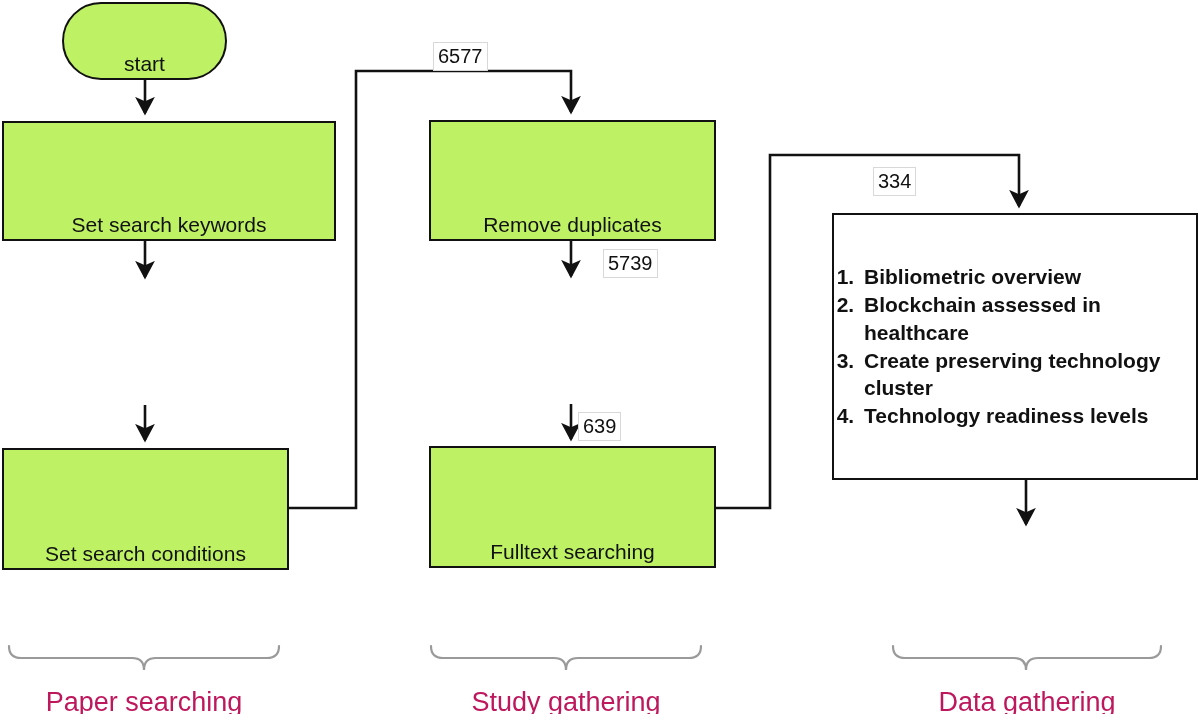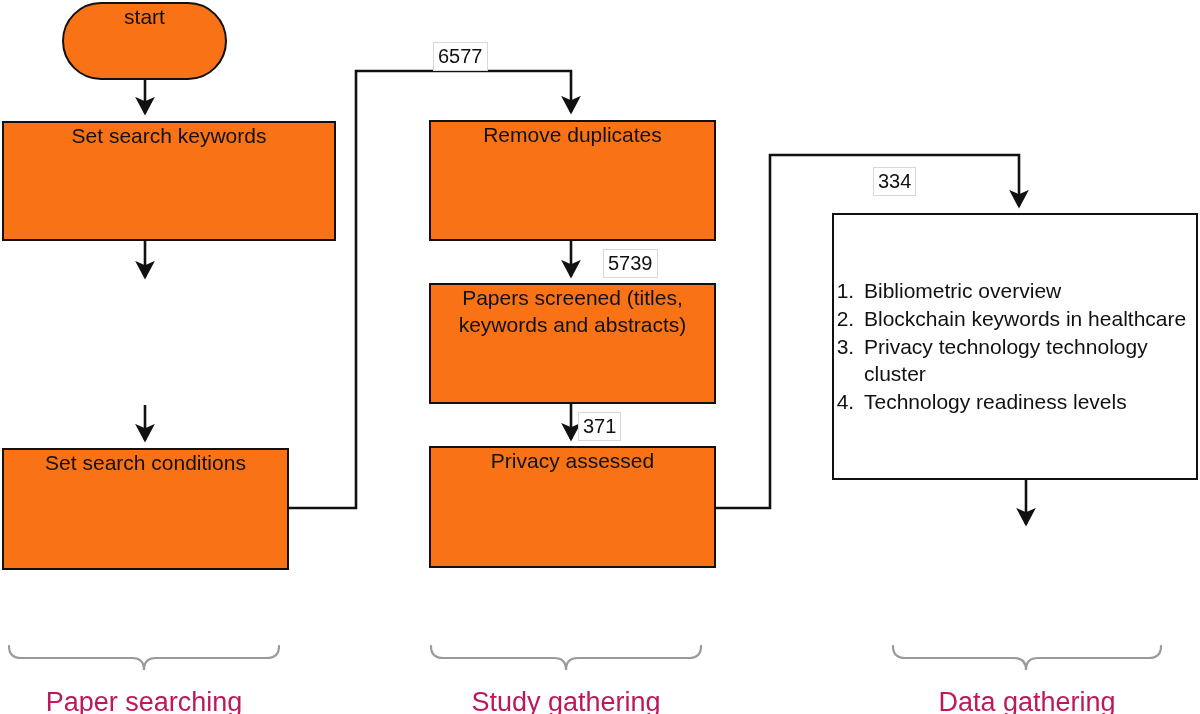--- a/index.html
+++ b/index.html
@@ -20,23 +20,23 @@
     left: 0;
     top: 0;
     width: 1200px;
     height: 714px;
   }
   
   .node {
     position: absolute;
     box-sizing: border-box;
     border: 2.5px solid #111111;
-    background: #f97316;
+    background: #bef264;
     display: flex;
-    align-items: flex-start;
+    align-items: flex-end;
     justify-content: center;
     text-align: center;
     color: #111111;
     font-size: 21px;
     line-height: 1.28;
   }
   .node.terminator {
     border-radius: 999px;
   }
   .node .node-text {
@@ -57,20 +57,21 @@
   .listbox ol {
     margin: 0;
     padding: 0 0 0 26px;
     list-style-position: outside;
     font-size: 21px;
     line-height: 1.33;
     color: #111111;
   }
   .listbox ol li {
     padding-left: 4px;
+    font-weight: bold;
   }
   
   .edge-label {
     position: absolute;
     box-sizing: border-box;
     background: #ffffff;
     border: 1px solid #d8d8d8;
     color: #111111;
     font-size: 20px;
     line-height: 1;
@@ -134,41 +135,37 @@
 
 
   <div class="node" style="left:429px; top:120px; width:287px; height:121px;">
     <span class="node-text">Remove duplicates</span>
   </div>
 
   <div class="node" style="left:2px; top:448px; width:287px; height:122px;">
     <span class="node-text">Set search conditions</span>
   </div>
 
-  <div class="node" style="left:429px; top:283px; width:287px; height:121px;">
-    <span class="node-text">Papers screened (titles,
-keywords and abstracts)</span>
-  </div>
 
   <div class="node" style="left:429px; top:446px; width:287px; height:122px;">
-    <span class="node-text">Privacy assessed</span>
+    <span class="node-text">Fulltext searching</span>
   </div>
 
   <div class="listbox" style="left:832px; top:213px; width:366px; height:267px;">
     <ol>
       <li>Bibliometric overview</li>
-      <li>Blockchain keywords in healthcare</li>
-      <li>Privacy technology technology cluster</li>
+      <li>Blockchain assessed in healthcare</li>
+      <li>Create preserving technology cluster</li>
       <li>Technology readiness levels</li>
     </ol>
   </div>
 
 
   <div class="edge-label" style="left:433px; top:42px;">6577</div>
   <div class="edge-label" style="left:578px; top:249px;margin-left:25px;">5739</div>
-  <div class="edge-label" style="left:578px; top:412px;">371</div>
+  <div class="edge-label" style="left:578px; top:412px;">639</div>
   <div class="edge-label" style="left:873px; top:120px;margin-top:47px;">334</div>
 
   <div class="group-caption" style="left:9px; top:686px; width:270px;">Paper searching</div>
   <div class="group-caption" style="left:431px; top:686px; width:270px;">Study gathering</div>
   <div class="group-caption" style="left:893px; top:686px; width:268px;">Data gathering</div>
 
 </div>
 
 </body></html>

